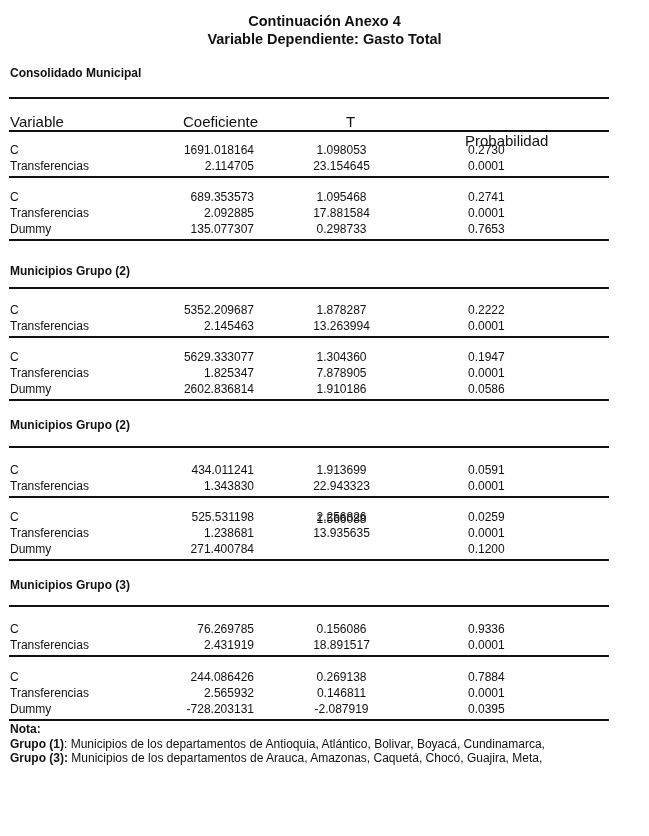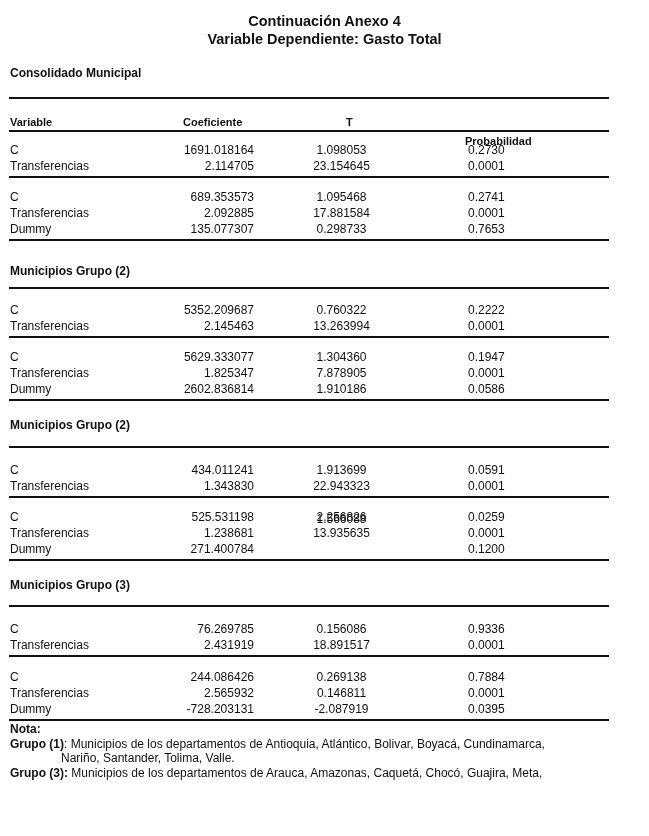--- a/index.html
+++ b/index.html
@@ -18,21 +18,21 @@
     }
     .rule {
       position: absolute; left: 9px; width: 600px; height: 2px; background: #111;
     }
     .rule.thin { height: 1.5px; }
     .cell { position: absolute; font-size: 12px; line-height: 14px; white-space: nowrap; }
     .var { left: 10px; }
     .coef { left: 150px; width: 104px; text-align: right; }
     .tval { left: 290px; width: 103px; text-align: center; }
     .prob { left: 468px; }
-    .hdr { font-weight: bold; font-size: 11px; }
+    .hdr { font-weight: normal; font-size: 15px; }
     .h-var { left: 10px; }
     .h-coef { left: 183px; }
     .h-t { left: 346px; }
     .h-prob { left: 465px; margin-top: 20px; }
     .nota { position: absolute; left: 10px; font-size: 12px; line-height: 14.6px; width: 620px; }
     .nota .lbl { font-weight: bold; }
     .nota .indent { padding-left: 51px; display: block; }
   </style>
 </head>
 <body>
@@ -80,21 +80,21 @@
         <div class="cell coef" style="top:222px">135.077307</div>
         <div class="cell tval" style="top:222px">0.298733</div>
         <div class="cell prob" style="top:222px">0.7653</div>
       </div>
       <div class="rule" style="top:239px"></div>
       <div class="section-title" style="top:264px">Municipios Grupo (2)</div>
       <div class="rule" style="top:287px"></div>
       <div>
         <div class="cell var" style="top:303px">C</div>
         <div class="cell coef" style="top:303px">5352.209687</div>
-        <div class="cell tval" style="top:303px">0.760322</div>
+        <div class="cell tval" style="top:303px">1.878287</div>
         <div class="cell prob" style="top:303px">0.2222</div>
       </div>
       <div>
         <div class="cell var" style="top:319px">Transferencias</div>
         <div class="cell coef" style="top:319px">2.145463</div>
         <div class="cell tval" style="top:319px">13.263994</div>
         <div class="cell prob" style="top:319px">0.0001</div>
       </div>
       <div class="rule" style="top:336px"></div>
       <div>
@@ -183,19 +183,18 @@
         <div class="cell tval" style="top:702px">-2.087919</div>
         <div class="cell prob" style="top:702px">0.0395</div>
       </div>
       <div class="rule" style="top:719px"></div>
     </div>
 
   <div class="nota" style="top:722px">
     <div class="lbl">Nota:</div>
     <div>
       <span class="lbl">Grupo (1)</span><span>: Municipios de los departamentos de Antioquia, Atlántico, Bolivar, Boyacá, Cundinamarca,</span>
-      <span class="indent">Nariño, Santander, Tolima, Valle.</span>
     </div>
     <div>
       <span class="lbl">Grupo (3):</span><span> Municipios de los departamentos de Arauca, Amazonas, Caquetá, Chocó, Guajira, Meta,</span>
     </div>
   </div>
 </div>
 
 </body></html>

